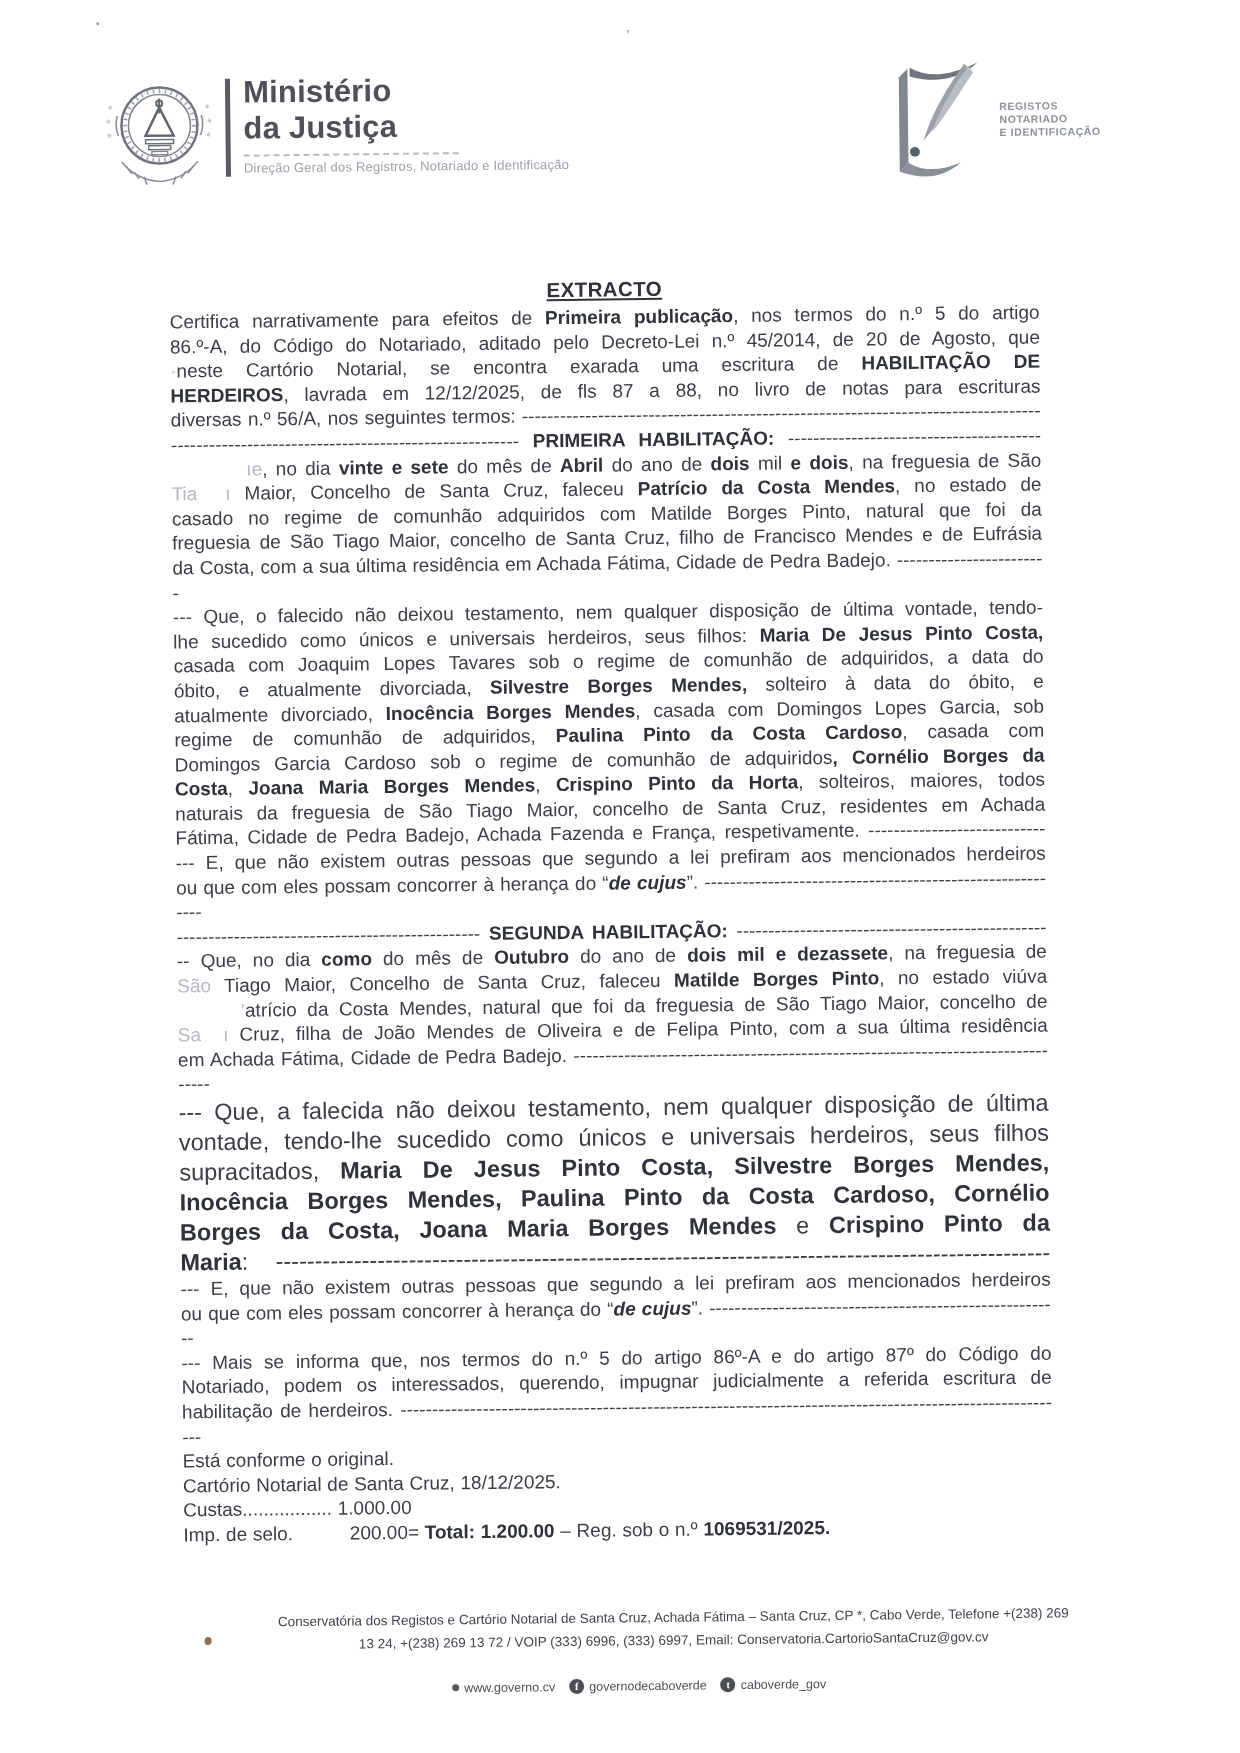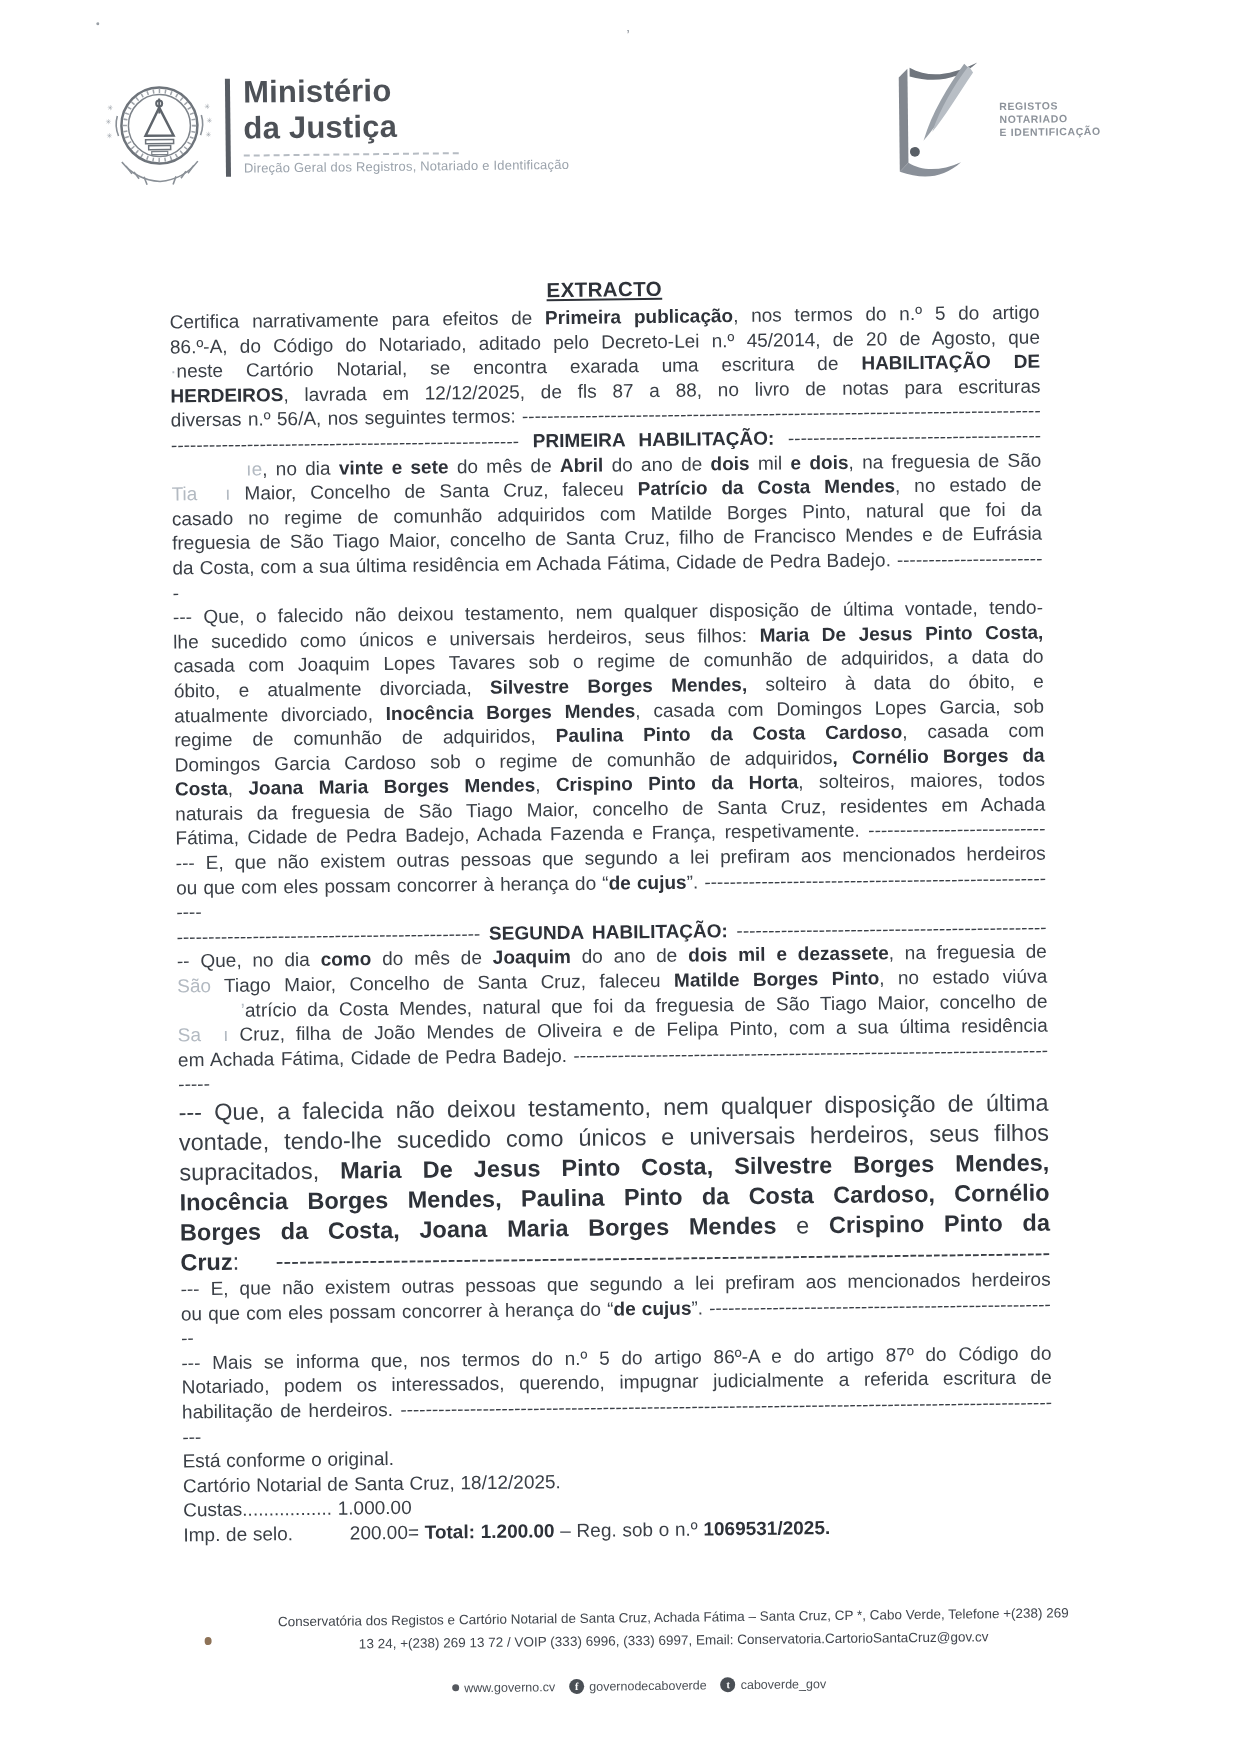--- a/index.html
+++ b/index.html
@@ -21,21 +21,21 @@
   
   .doc{position:absolute;left:166px;top:282px;width:870px;}
   .doc-title{text-align:center;font-weight:700;font-size:20.5px;letter-spacing:.4px;
              text-decoration:underline;color:#2e3239;margin-bottom:3px;line-height:26px;}
   .line{font-size:19px;line-height:24.6px;text-align:justify;text-align-last:justify;
         word-spacing:.4px;}
   .line.lg{font-size:23.5px;line-height:30px;}
   .line.left{text-align:left;text-align-last:left;}
   .sn{font-weight:400}
   .sb{font-weight:700;color:#2e3239}
-  .sbi{font-weight:700;color:#2e3239}
+  .sbi{font-weight:700;font-style:italic;color:#2e3239}
   .sf{color:#b3bac2}
   
   .footer{position:absolute;left:150px;top:1612px;width:1010px;text-align:center;
           font-size:13.5px;line-height:23px;color:#41464d;}
   .social{position:absolute;left:0;top:1684px;width:1240px;display:flex;gap:14px;
           justify-content:center;align-items:center;font-size:12.5px;color:#4a4f55;}
   .soc-item{display:flex;align-items:center;gap:5px;}
   .dot-icon{width:7px;height:7px;border-radius:50%;background:#55595f;display:inline-block;}
   .fb-icon,.tw-icon{width:15px;height:15px;border-radius:50%;background:#4a4f55;color:#fff;
           display:inline-flex;align-items:center;justify-content:center;
@@ -122,31 +122,31 @@
           <div class="line"><span class="sn">óbito, e  atualmente divorciada, </span><span class="sb">Silvestre Borges Mendes,</span><span class="sn"> solteiro à data do óbito, e</span></div>
           <div class="line"><span class="sn">atualmente divorciado, </span><span class="sb">Inocência Borges Mendes</span><span class="sn">, casada com Domingos Lopes Garcia, sob</span></div>
           <div class="line"><span class="sn">regime de comunhão de adquiridos, </span><span class="sb">Paulina Pinto da Costa Cardoso</span><span class="sn">, casada com</span></div>
           <div class="line"><span class="sn">Domingos Garcia Cardoso sob o regime de comunhão de adquiridos</span><span class="sb">, Cornélio Borges da</span></div>
           <div class="line"><span class="sb">Costa</span><span class="sn">,  </span><span class="sb">Joana Maria Borges Mendes</span><span class="sn">, </span><span class="sb">Crispino Pinto da  Horta</span><span class="sn">, solteiros, maiores, todos</span></div>
           <div class="line"><span class="sn">naturais da freguesia de São Tiago Maior, concelho de Santa Cruz, residentes em Achada</span></div>
           <div class="line"><span class="sn">Fátima, Cidade de Pedra Badejo, Achada Fazenda e França, respetivamente. ----------------------------</span></div>
           <div class="line"><span class="sn">--- E, que não existem outras pessoas que segundo a lei prefiram aos mencionados herdeiros</span></div>
           <div class="line"><span class="sn">ou que com eles possam concorrer à herança do “</span><span class="sbi">de cujus</span><span class="sn">”. ----------------------------------------------------------</span></div>
           <div class="line"><span class="sn">------------------------------------------------ </span><span class="sb">SEGUNDA HABILITAÇÃO:</span><span class="sn"> -------------------------------------------------</span></div>
-          <div class="line"><span class="sn">-- Que, no dia </span><span class="sb">como</span><span class="sn"> do mês de </span><span class="sb">Joaquim</span><span class="sn">  do ano de </span><span class="sb">dois mil e dezassete</span><span class="sn">, na freguesia de</span></div>
+          <div class="line"><span class="sn">-- Que, no dia </span><span class="sb">como</span><span class="sn"> do mês de </span><span class="sb">Outubro</span><span class="sn">  do ano de </span><span class="sb">dois mil e dezassete</span><span class="sn">, na freguesia de</span></div>
           <div class="line"><span class="sf">São</span><span class="sn"> Tiago Maior, Concelho de Santa Cruz, faleceu  </span><span class="sb">Matilde Borges Pinto</span><span class="sn">, no estado viúva</span></div>
           <div class="line"><span class="sn">&nbsp;&nbsp;&nbsp;&nbsp;&nbsp;&nbsp;</span><span class="sf">’</span><span class="sn">atrício da Costa Mendes,  natural que foi da freguesia de São Tiago Maior, concelho de</span></div>
           <div class="line"><span class="sf">Sa&nbsp;&nbsp;ı </span><span class="sn">Cruz, filha de João Mendes de Oliveira e de Felipa Pinto, com a sua última residência</span></div>
           <div class="line"><span class="sn">em Achada Fátima, Cidade de Pedra Badejo. --------------------------------------------------------------------------------</span></div>
           <div class="line lg"><span class="sn">--- Que, a falecida não deixou testamento, nem qualquer disposição de última</span></div>
           <div class="line lg"><span class="sn">vontade, tendo-lhe sucedido como únicos e universais herdeiros, seus filhos</span></div>
           <div class="line lg"><span class="sn">supracitados, </span><span class="sb">Maria De Jesus Pinto Costa, Silvestre Borges Mendes,</span></div>
           <div class="line lg"><span class="sb">Inocência Borges Mendes, Paulina Pinto da Costa Cardoso, Cornélio</span></div>
           <div class="line lg"><span class="sb">Borges da Costa, Joana Maria Borges Mendes</span><span class="sn"> e </span><span class="sb">Crispino Pinto da</span></div>
-          <div class="line lg"><span class="sb">Cruz</span><span class="sn">: ---------------------------------------------------------------------------------------------------</span></div>
+          <div class="line lg"><span class="sb">Maria</span><span class="sn">: ---------------------------------------------------------------------------------------------------</span></div>
           <div class="line"><span class="sn">--- E, que não existem outras pessoas que segundo a lei prefiram aos mencionados herdeiros</span></div>
           <div class="line"><span class="sn">ou que com eles possam concorrer à herança do “</span><span class="sbi">de cujus</span><span class="sn">”. --------------------------------------------------------</span></div>
           <div class="line"><span class="sn">--- Mais se informa que, nos termos do n.º 5 do artigo 86º-A e do artigo 87º do Código do</span></div>
           <div class="line"><span class="sn">Notariado, podem os interessados, querendo, impugnar judicialmente a referida escritura de</span></div>
           <div class="line"><span class="sn">habilitação de herdeiros. ----------------------------------------------------------------------------------------------------------</span></div>
           <div class="line left"><span class="sn">Está conforme o original.</span></div>
           <div class="line left"><span class="sn">Cartório Notarial de Santa Cruz, 18/12/2025.</span></div>
           <div class="line left"><span class="sn">Custas................. 1.000.00</span></div>
           <div class="line left"><span class="sn">Imp. de selo.&nbsp;&nbsp;&nbsp;&nbsp;&nbsp;&nbsp;&nbsp;&nbsp;&nbsp; 200.00= </span><span class="sb">Total: 1.200.00</span><span class="sn"> – Reg. sob o n.º </span><span class="sb">1069531/2025.</span></div>
         </div>

